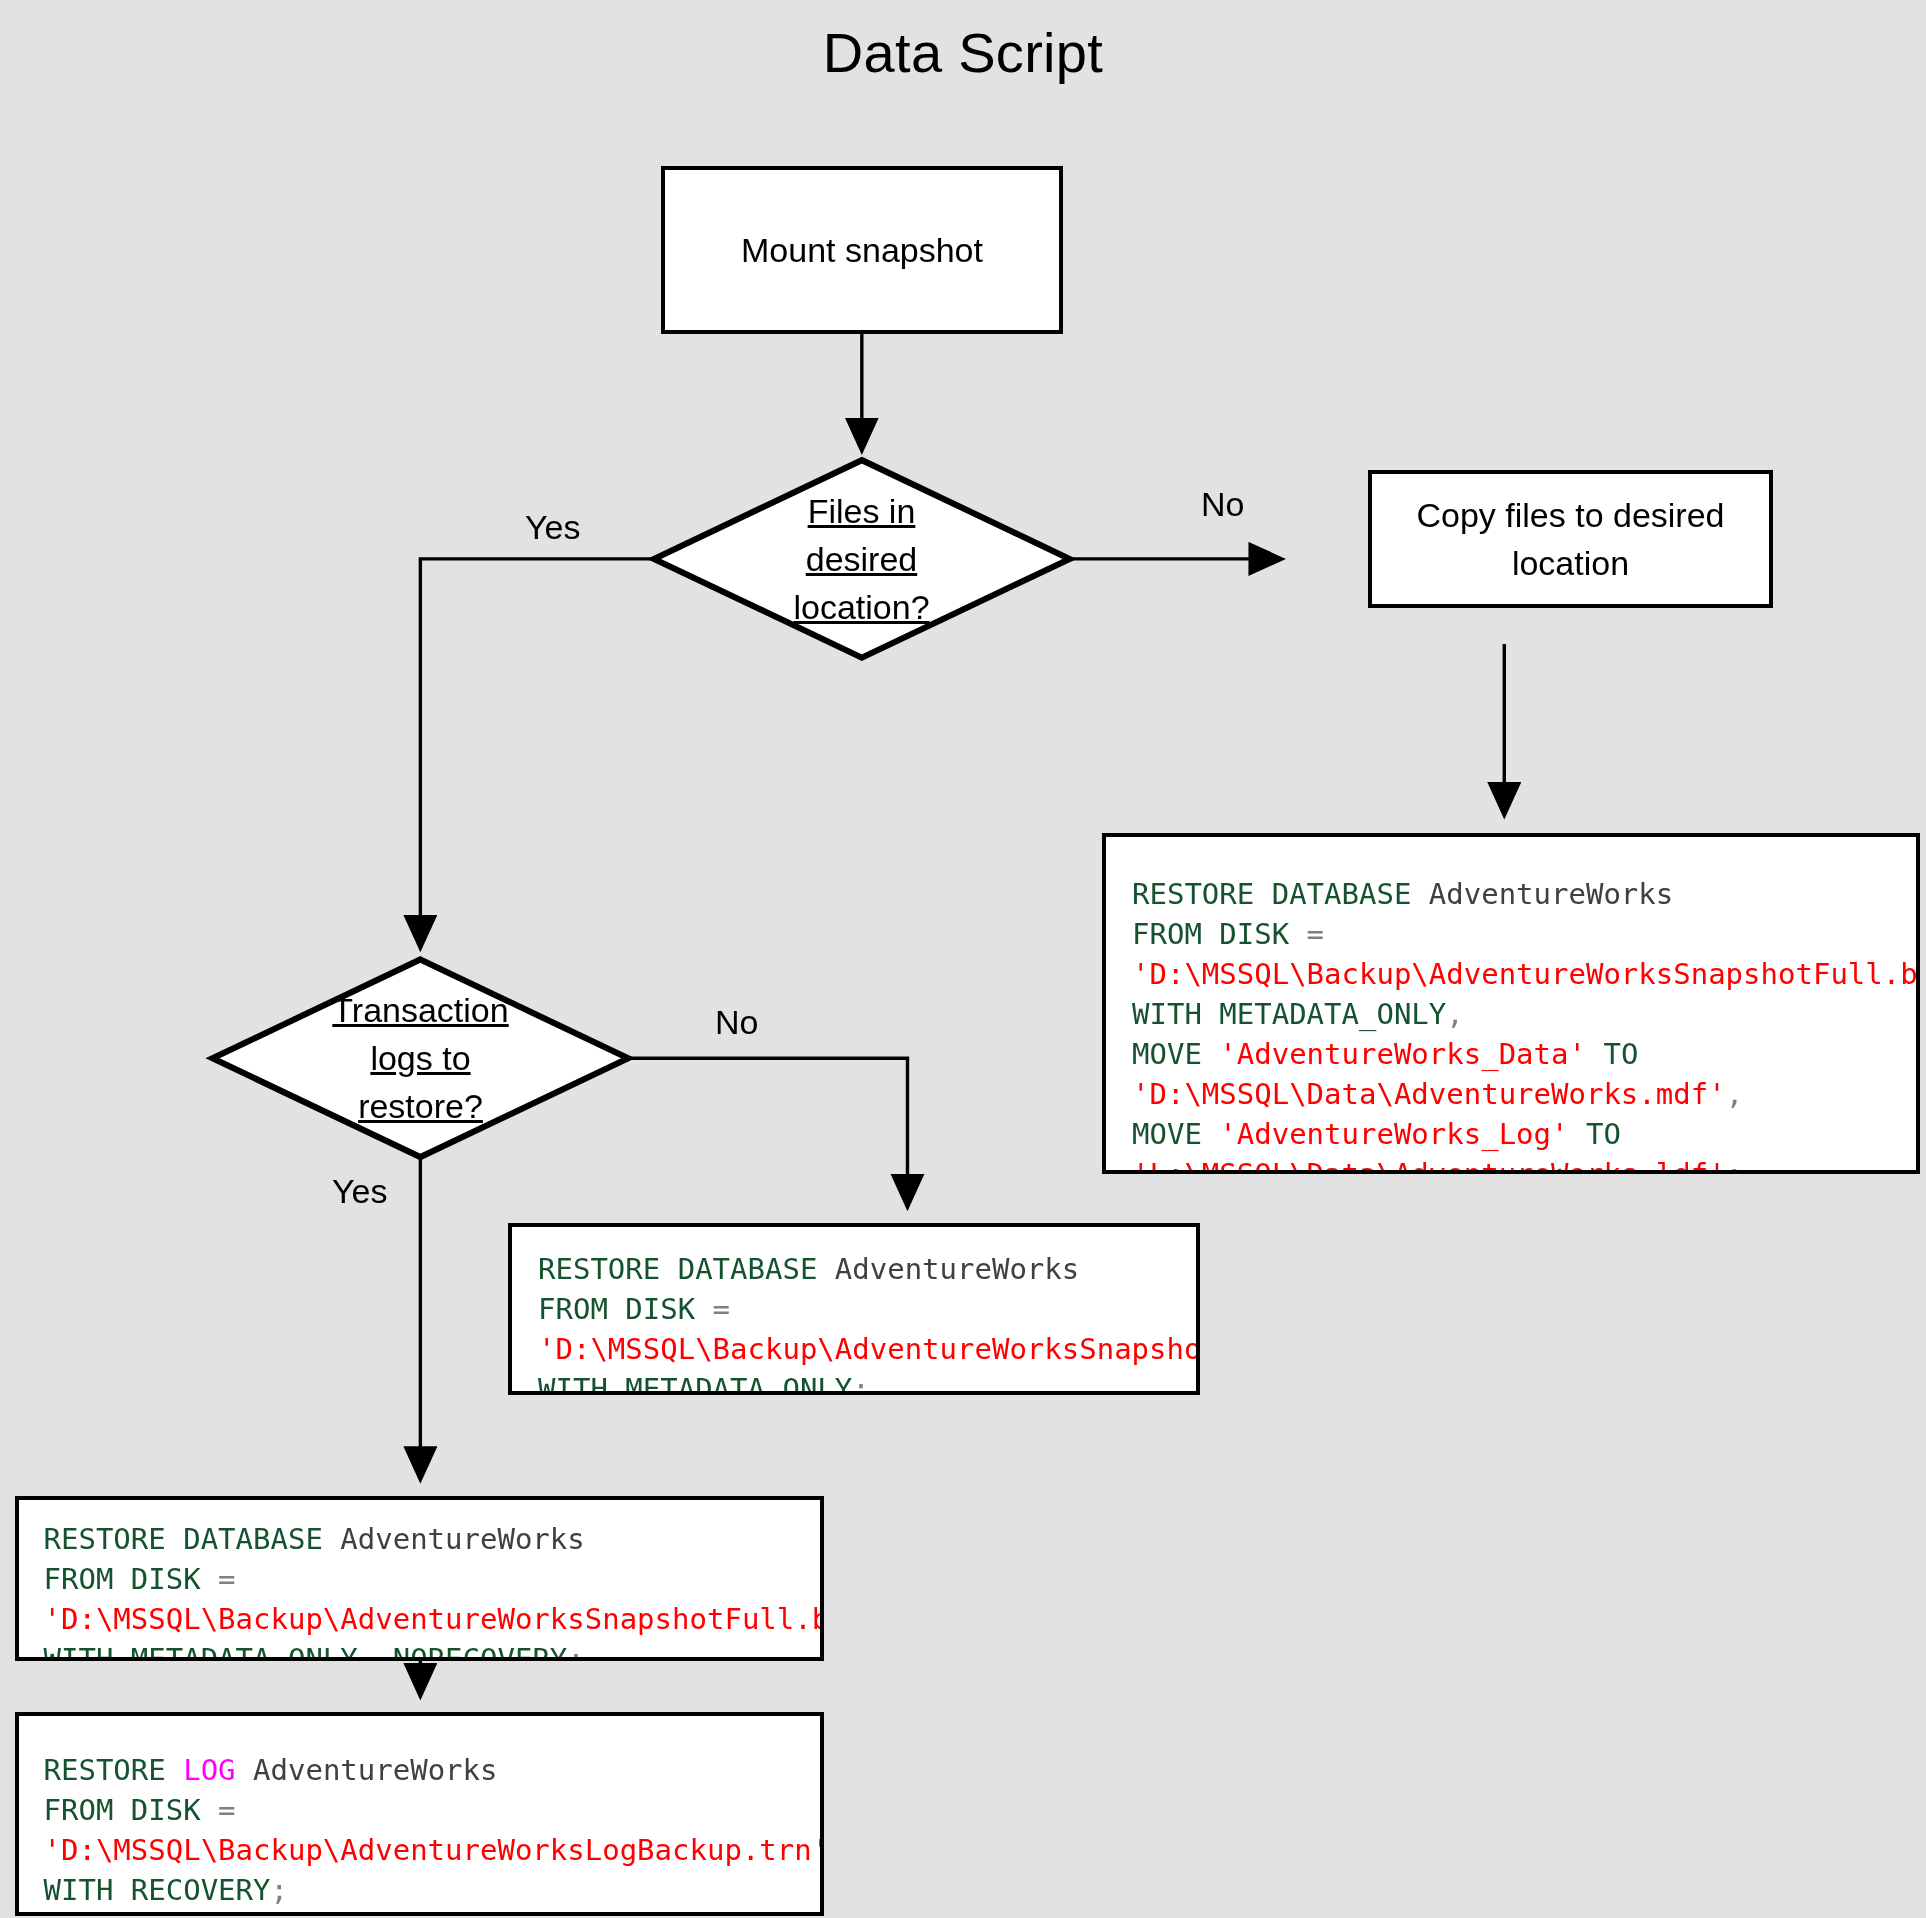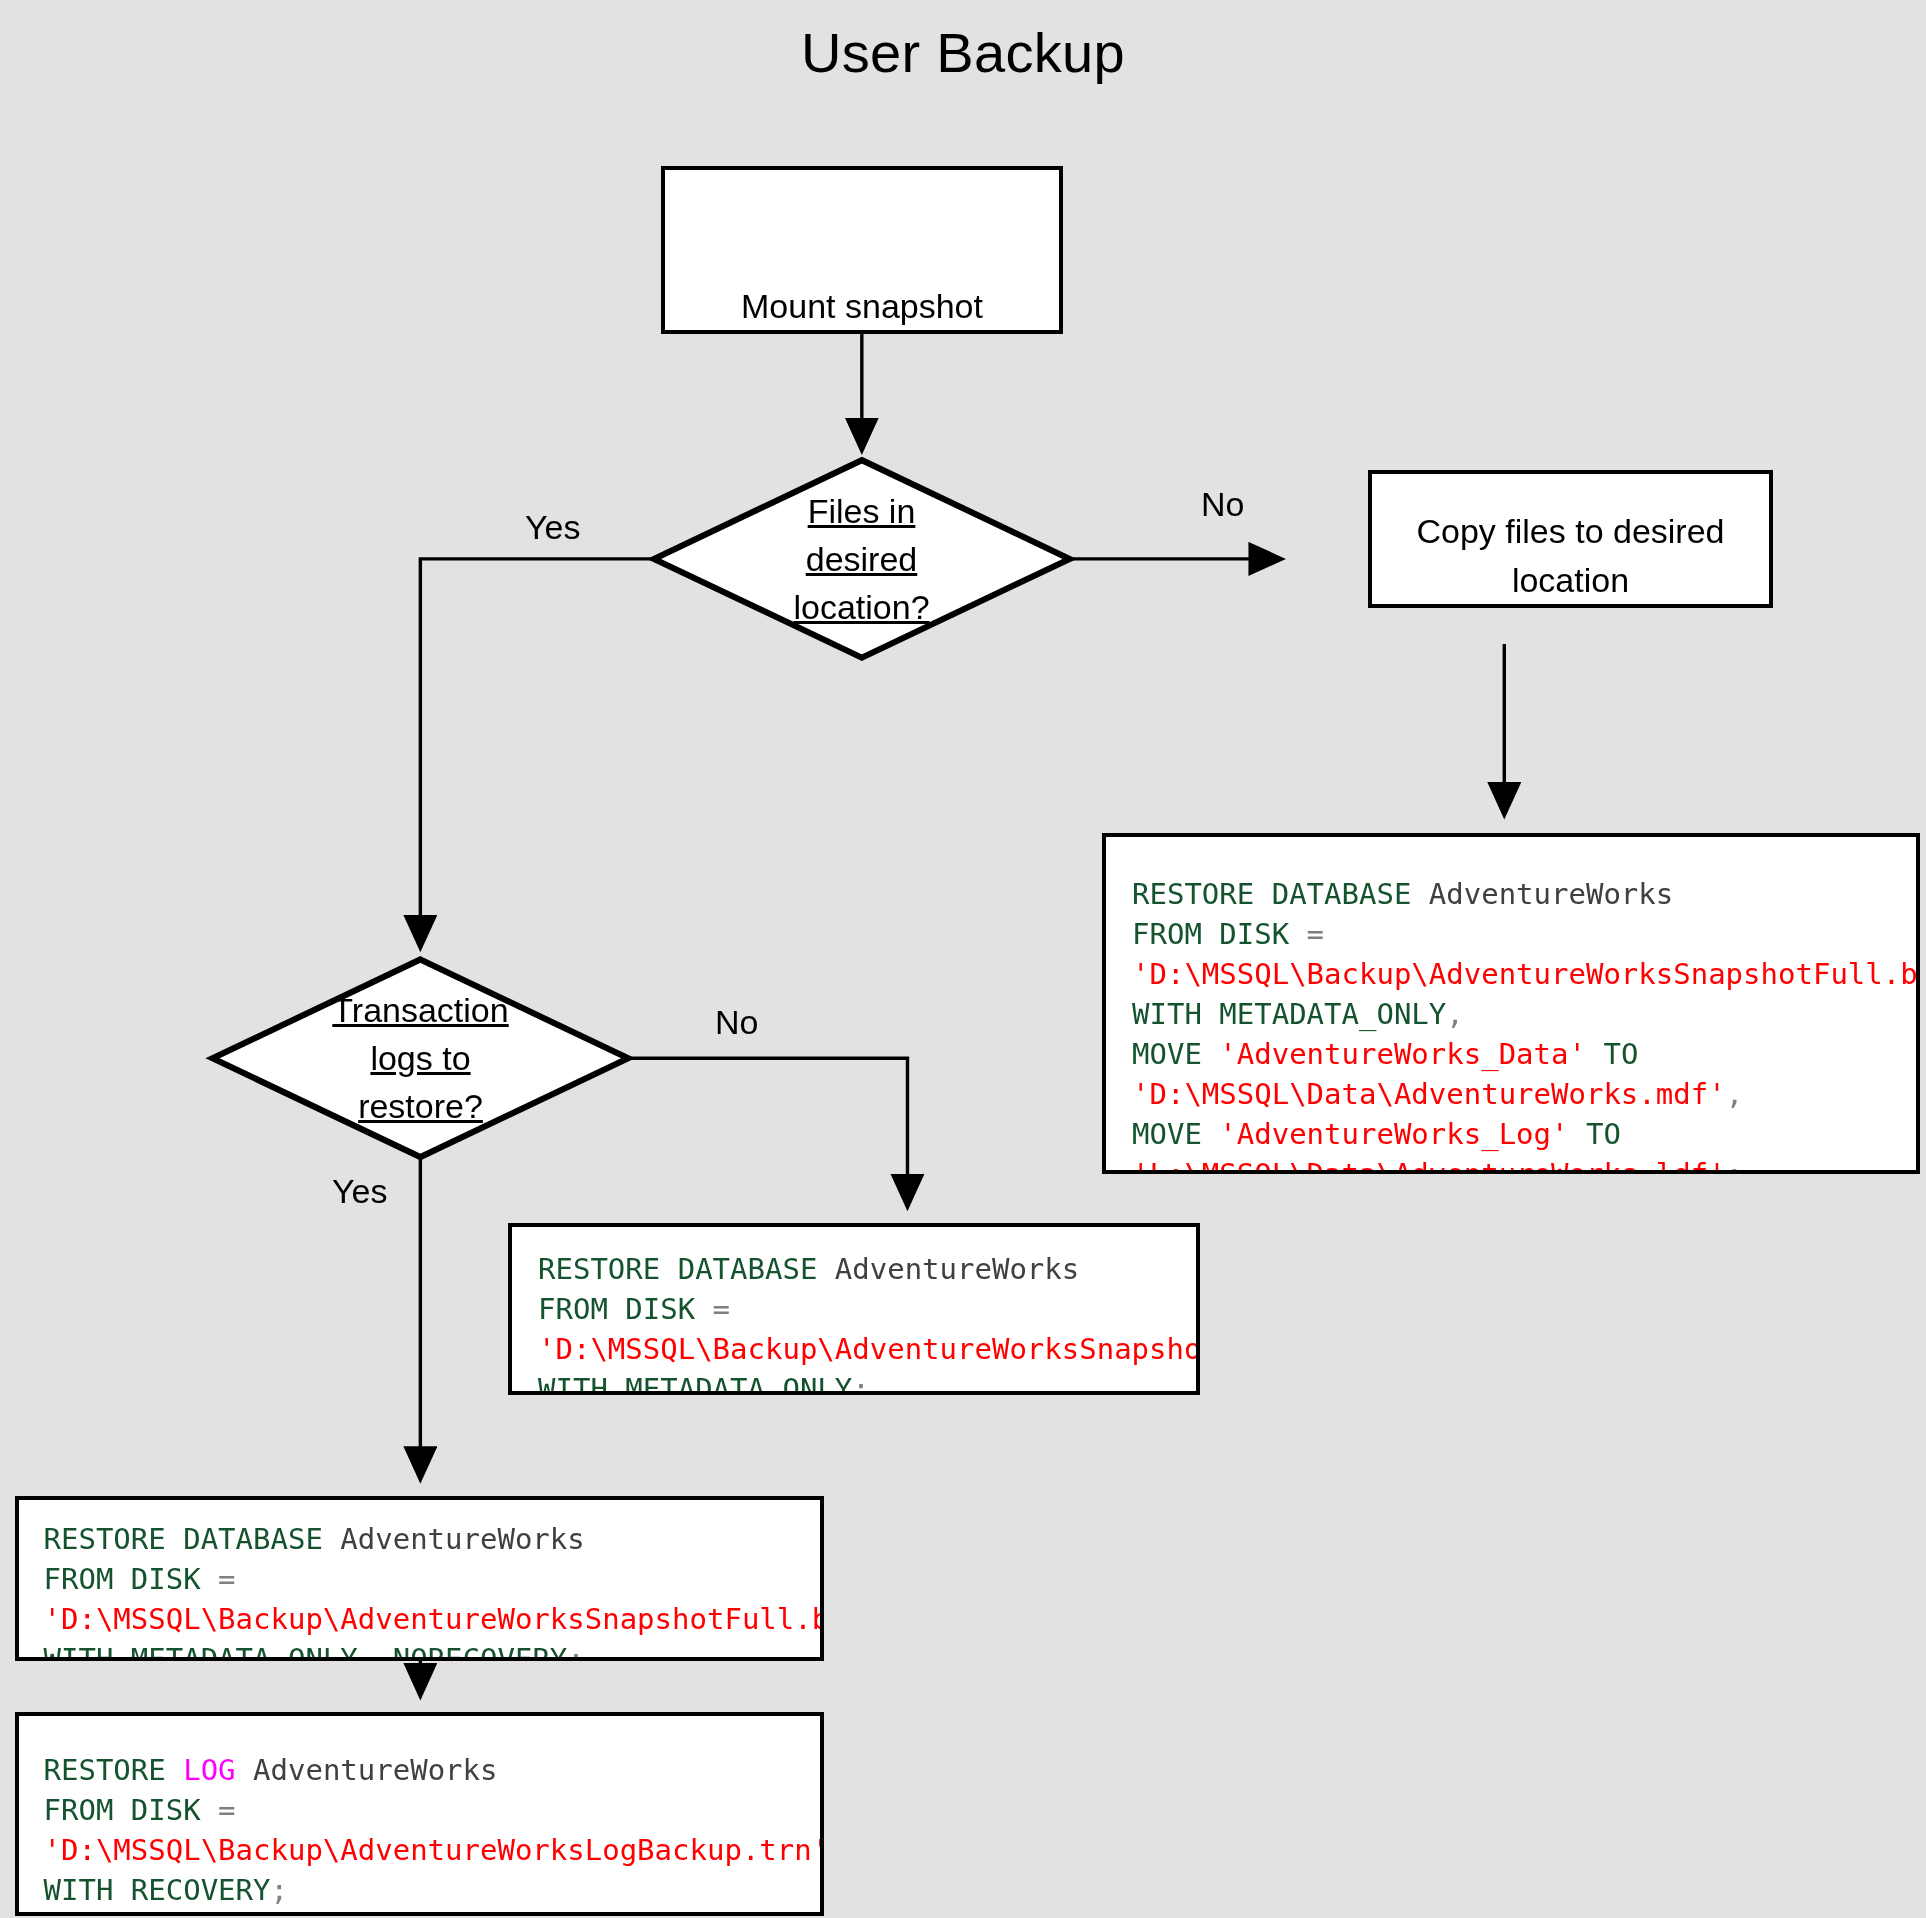--- a/index.html
+++ b/index.html
@@ -18,21 +18,21 @@
     left:0;right:0;top:20.4px;
     text-align:center;
     font-size:56px;
     color:#000;
     letter-spacing:0.3px;
   }
 
   .node{
     position:absolute;
     display:flex;
-    align-items:flex-end;
+    align-items:center;
     justify-content:center;
     text-align:center;
     color:#000;
     font-size:34px;
     line-height:1.42;
     box-sizing:border-box;
   }
   .proc{
     background:#ffffff;
     border:4.1px solid #000;
@@ -101,21 +101,21 @@
 
     <path d="M617,1698 L617,2170" stroke="#000" stroke-width="5" fill="none" marker-end="url(#arrow)"></path>
 
     <path d="M617,2435 L617,2488" stroke="#000" stroke-width="5" fill="none" marker-end="url(#arrow)"></path>
 
     <polygon points="1265,675 1570,820 1265,965 960,820" fill="#FFFFFF" stroke="#000000" stroke-width="9"></polygon>
 
     <polygon points="617,1408 922,1553 617,1698 312,1553" fill="#FFFFFF" stroke="#000000" stroke-width="9"></polygon>
   </svg>
 
-  <div class="page-title">User Backup</div>
+  <div class="page-title">Data Script</div>
 
   <div class="node proc" style="left:661px;top:166px;width:402px;height:168px;">
     <span>Mount snapshot</span>
   </div>
 
   <div class="diamond-label" style="left:732px;top:501px;width:259px;height:116px;">
     <span>Files in<br>desired<br>location?</span>
   </div>
 
   <div class="node proc" style="left:1368px;top:470px;width:405px;height:138px;">

